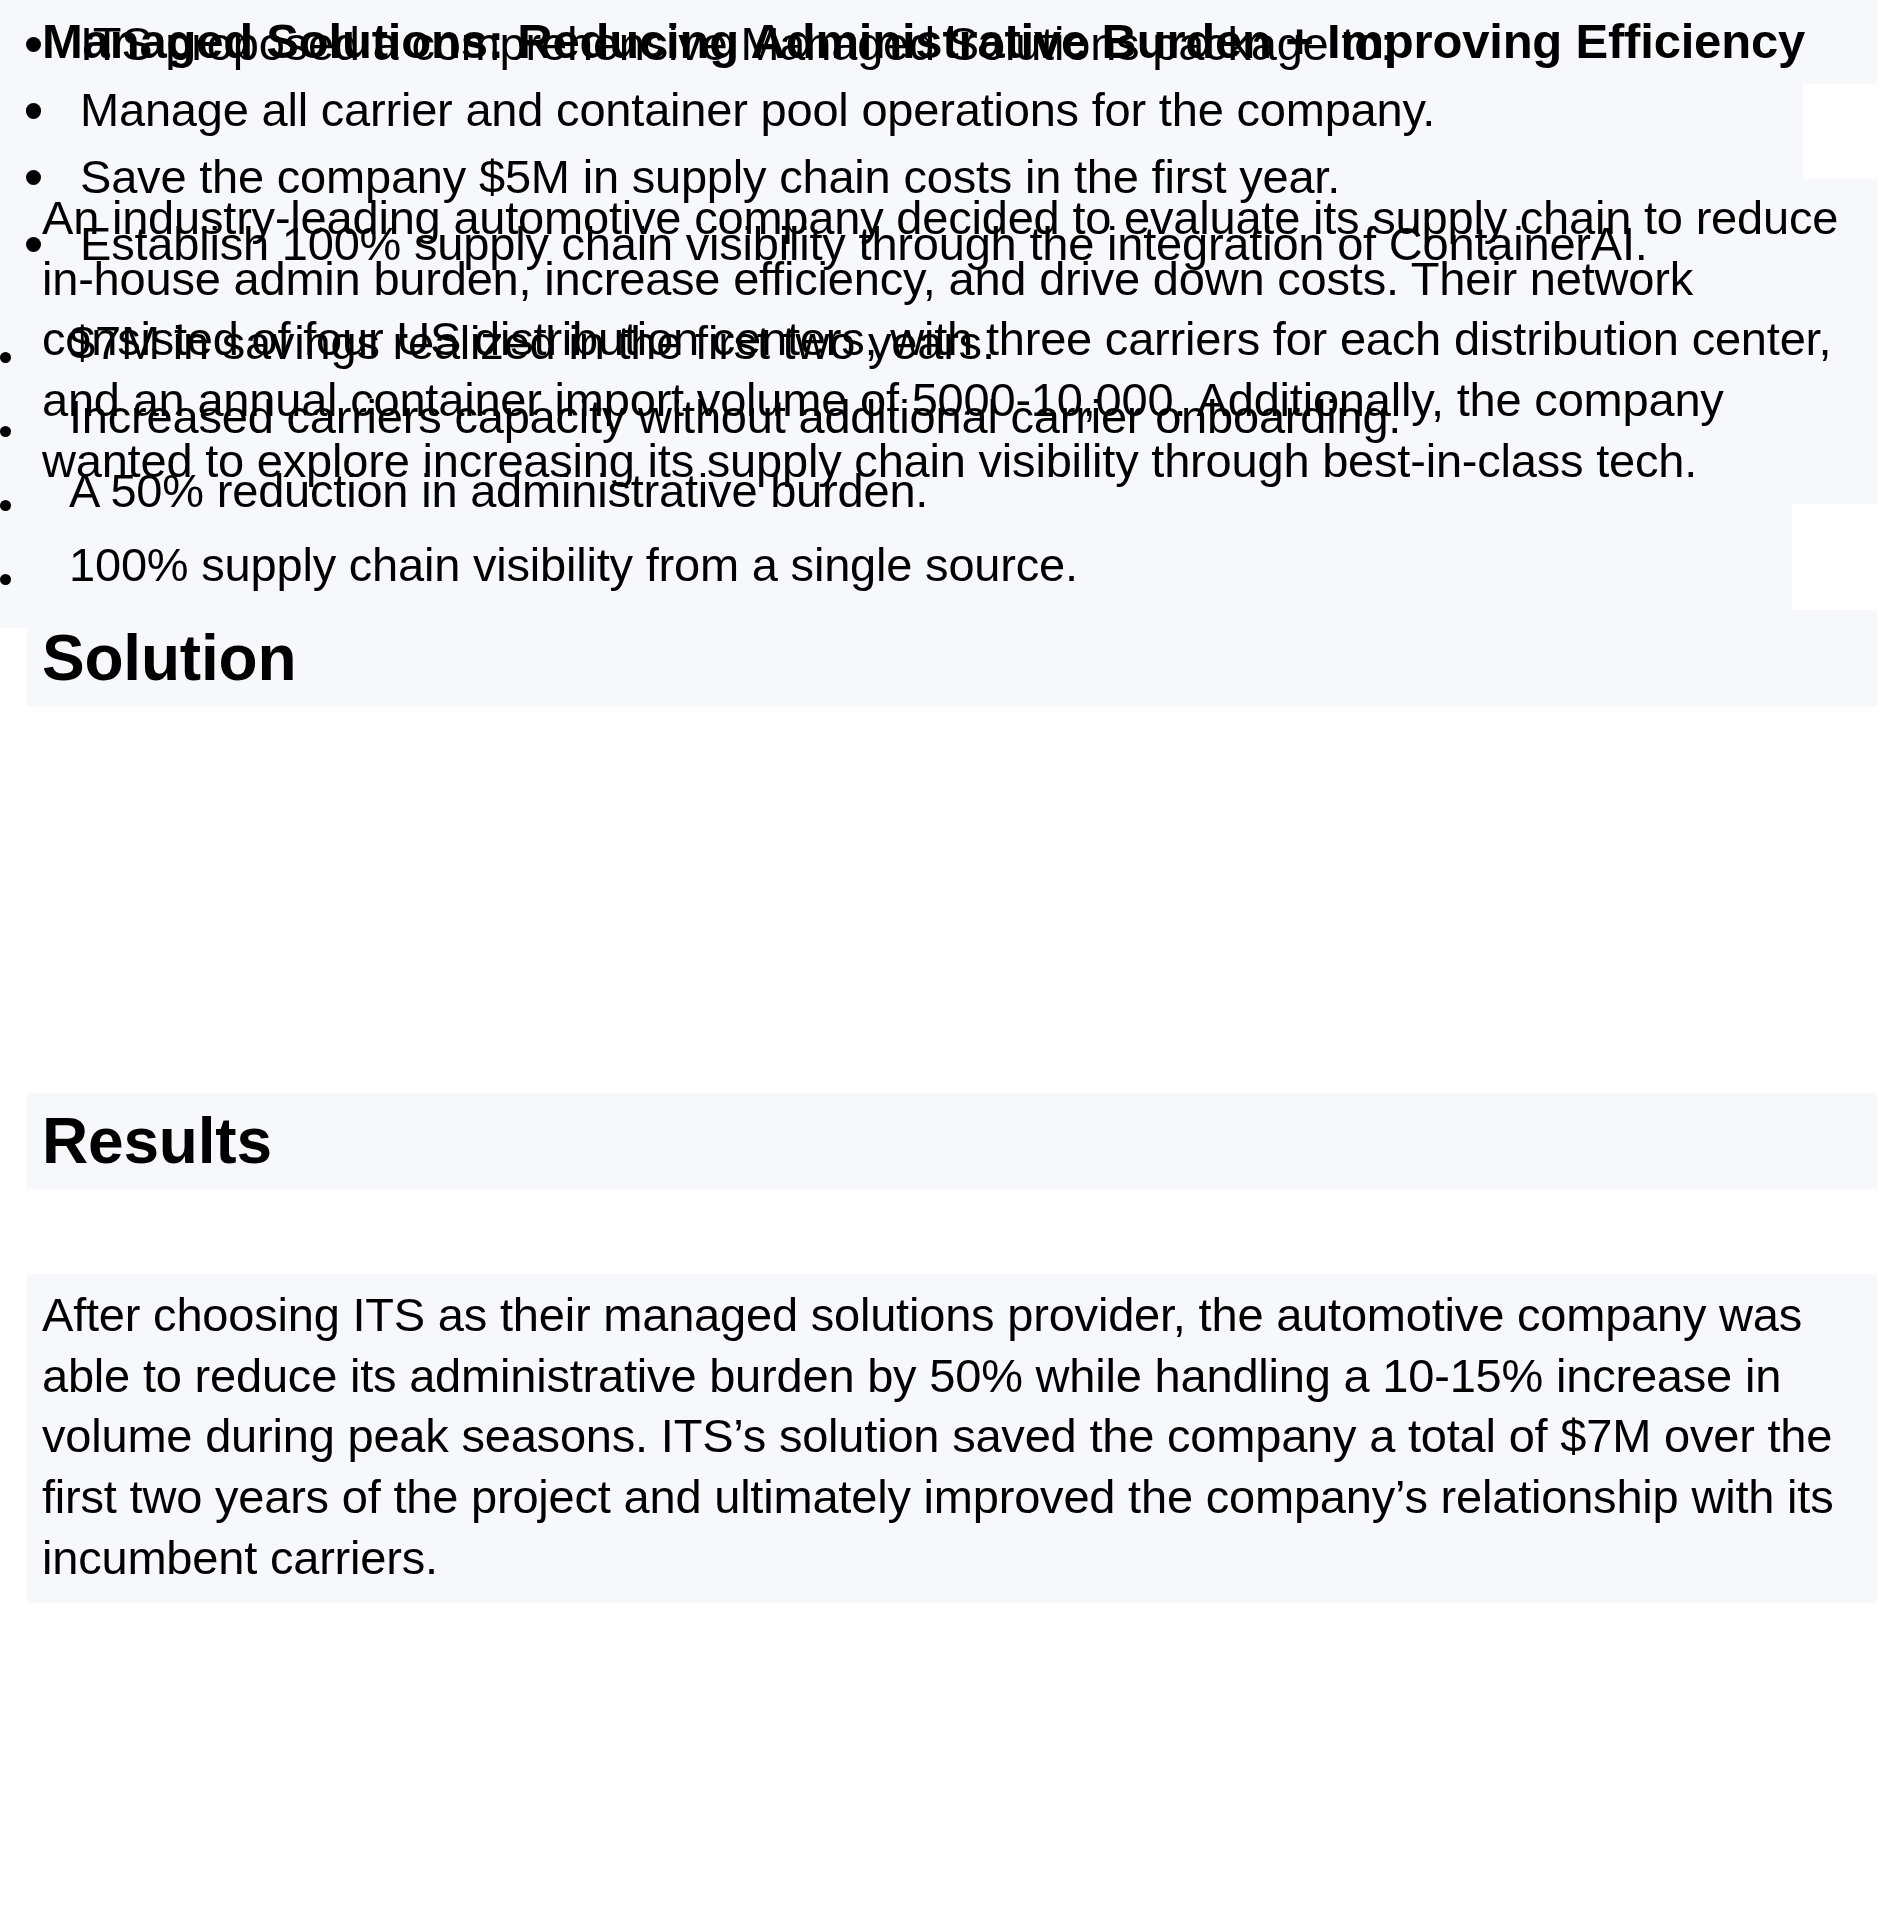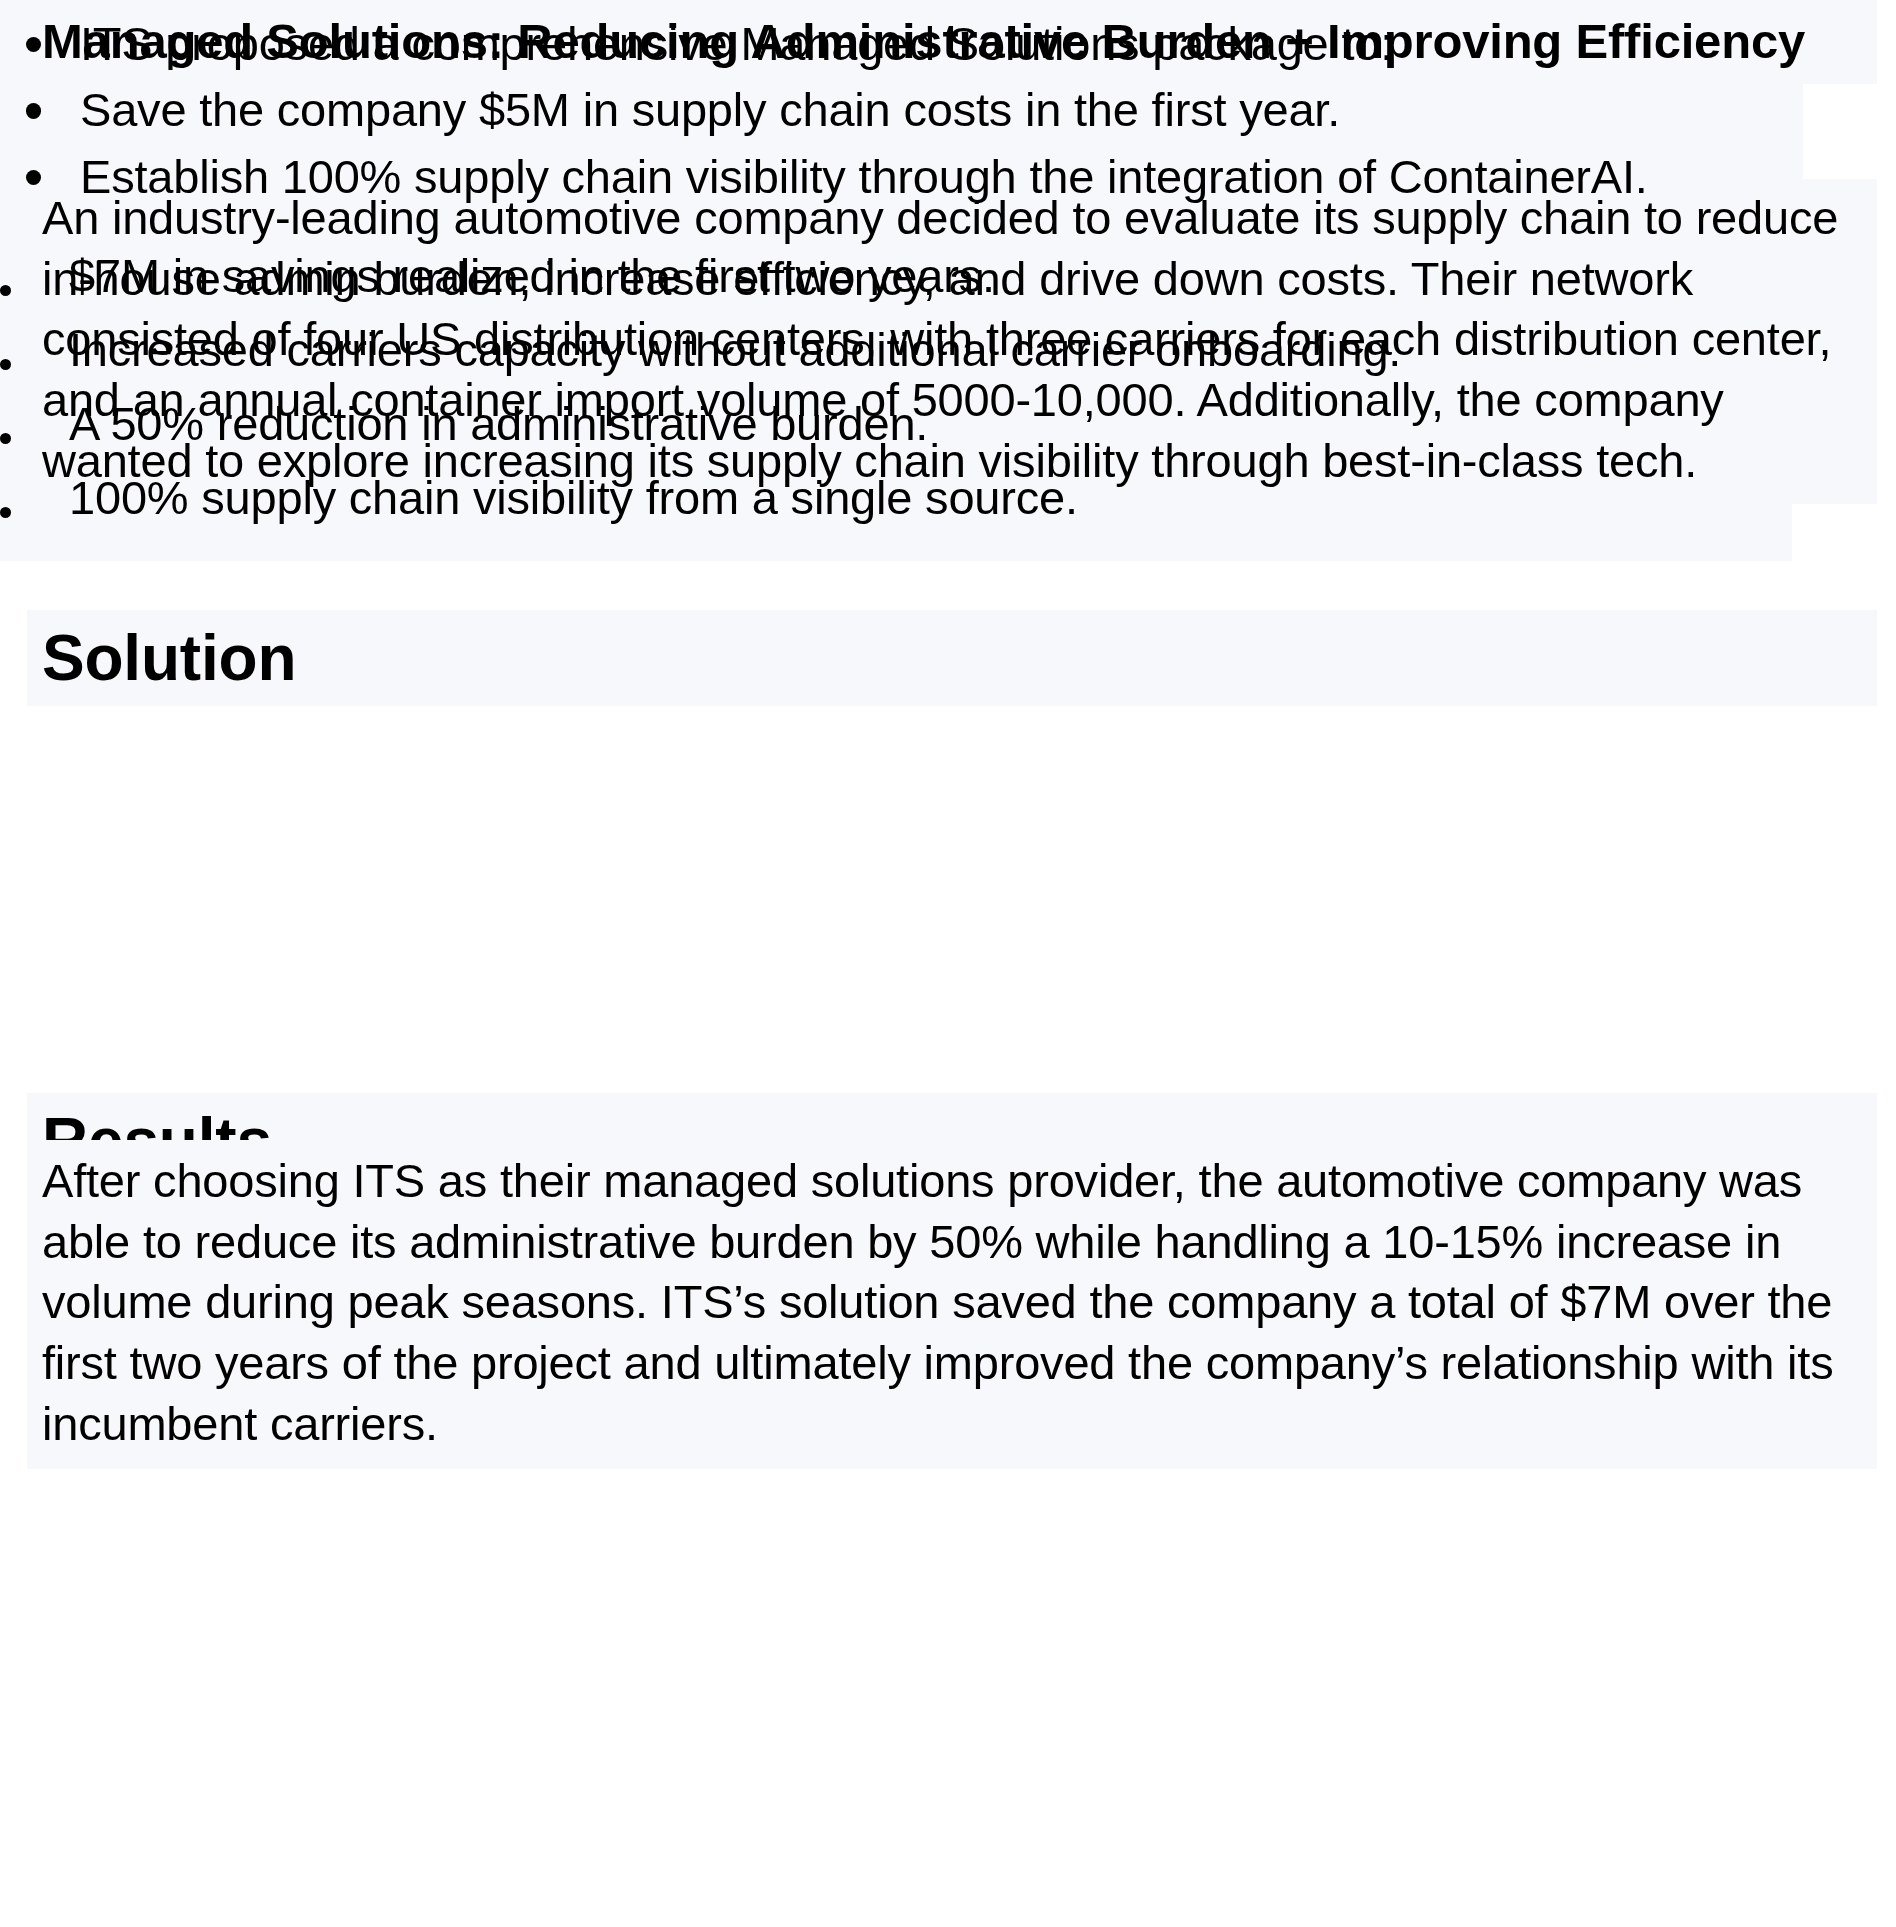--- a/index.html
+++ b/index.html
@@ -130,21 +130,21 @@
     top: 40px;
     width: 11px;
     height: 11px;
     border-radius: 50%;
     background: #000000;
   }
 
   
   .results-para-block {
     left: 27.4px;
-    top: 1140px;
+    top: 1274px;
     width: 1850px;
     padding: 11px 14.6px 14.6px 14.6px;
   }
 </style>
 </head>
 <body>
 
 <div class="page">
 
   <div class="block title-block">
@@ -155,20 +155,21 @@
     <p class="para">An industry-leading automotive company decided to evaluate its supply chain to reduce in-house admin burden, increase efficiency, and drive down costs. Their network consisted of four US distribution centers, with three carriers for each distribution center, and an annual container import volume of 5000-10,000. Additionally, the company wanted to explore increasing its supply chain visibility through best-in-class tech.</p>
   </div>
 
   <div class="block heading-block solution">
     <h2 class="section-heading">Solution</h2>
   </div>
 
   <div class="list-block solution-list">
     <ul class="bullets big-dots">
       <li>ITS proposed a comprehensive Managed Solutions package to:</li>
+      <li>Manage all carrier and container pool operations for the company.</li>
       <li>Save the company $5M in supply chain costs in the first year.</li>
       <li>Establish 100% supply chain visibility through the integration of ContainerAI.</li>
     </ul>
   </div>
 
   <div class="block heading-block results">
     <h2 class="section-heading">Results</h2>
   </div>
 
   <div class="block results-para-block">

